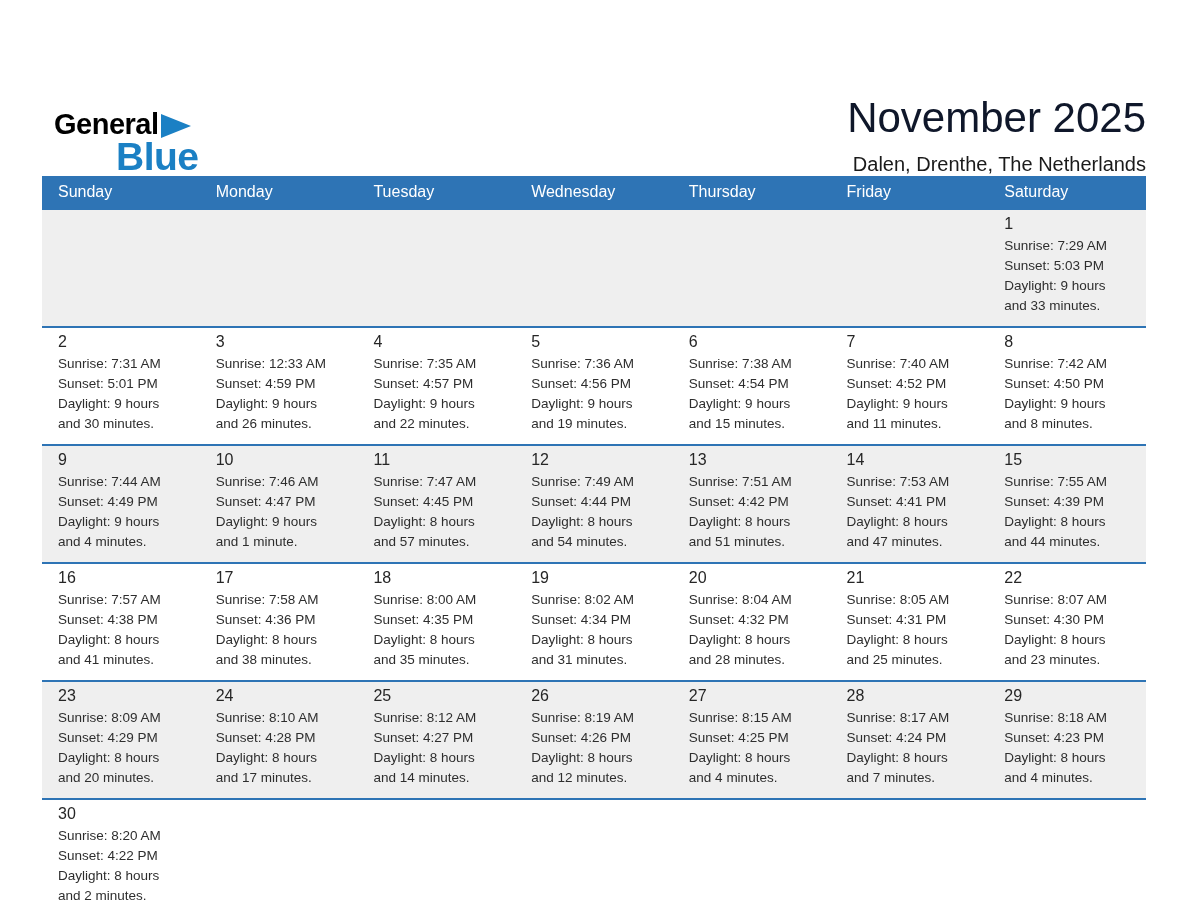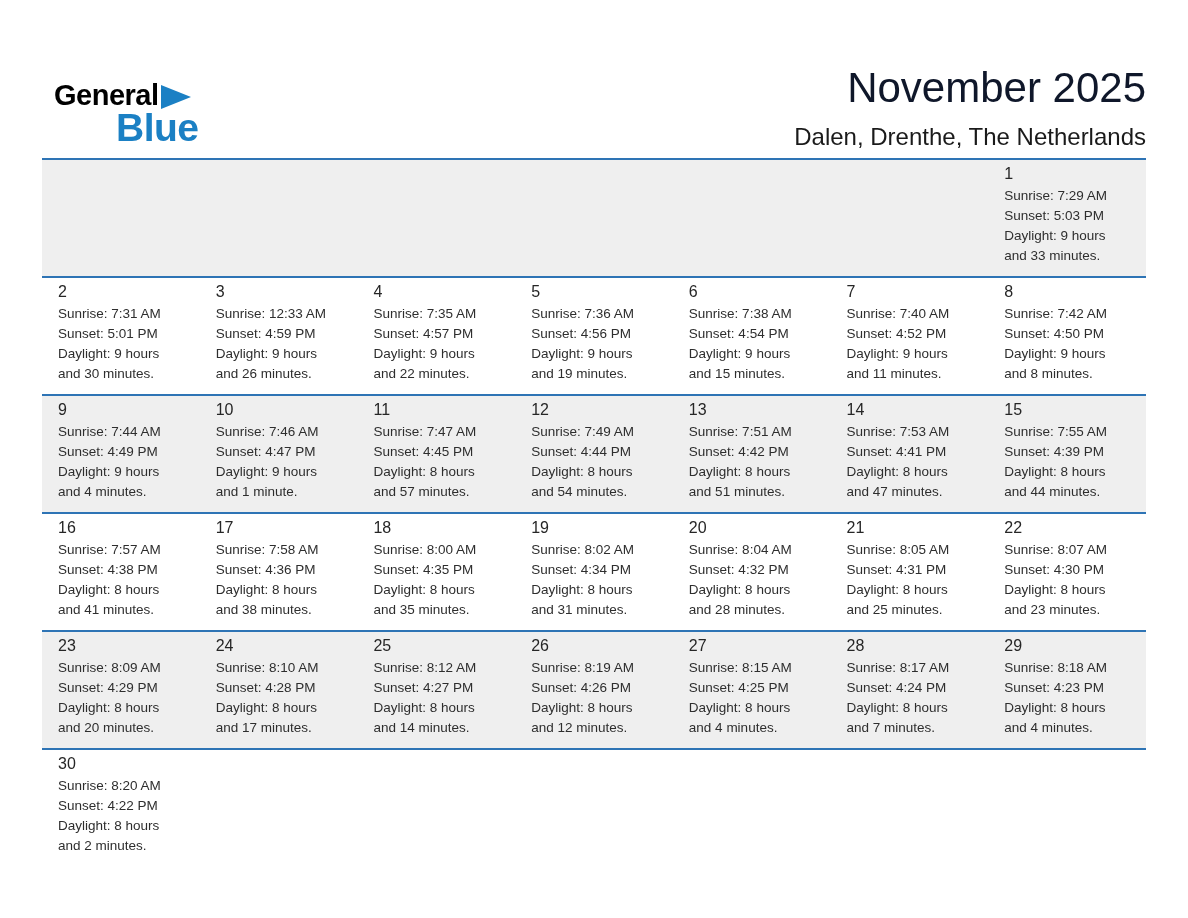--- a/index.html
+++ b/index.html
@@ -11,31 +11,31 @@
   html,body{background:#ffffff;}
   body{
     width:1188px;height:918px;
     font-family:"Liberation Sans",sans-serif;
     color:#333;
     overflow:hidden;
   }
   .page{padding:0 42px;}
   
   .top-bar{
-    display:flex;justify-content:space-between;align-items:center;
-    padding-top:58px;height:158px;
+    display:flex;justify-content:space-between;align-items:flex-end;
+    padding-top:58px;height:176px;
   }
   .logo{padding-left:12px;padding-top:12px;line-height:1;}
   .logo-row{display:flex;align-items:flex-end;}
   .logo-general{font-size:29px;font-weight:700;color:#000;letter-spacing:-0.5px;}
   .logo-triangle{display:inline-block;margin-left:2px;line-height:0;}
   .logo-blue{font-size:39px;font-weight:700;color:var(--logo-blue);margin-left:62px;margin-top:-2px;letter-spacing:-0.5px;}
   .title-block{text-align:right;}
   .month-title{font-size:42px;font-weight:400;color:#0f172a;line-height:1.1;}
-  .location{font-size:24px;font-weight:400;color:#1a1a1a;margin-top:12px;}
+  .location{font-size:20px;font-weight:400;color:#1a1a1a;margin-top:12px;}
   
   .calendar{width:100%;}
   .day-headers{
     display:grid;grid-template-columns:repeat(7,1fr);
     background:var(--accent);color:#fff;
     height:32px;align-items:center;
   }
   .day-header{font-size:16px;padding-left:16px;font-weight:400;}
   .week{
     display:grid;grid-template-columns:repeat(7,1fr);
@@ -64,20 +64,29 @@
       </div>
       <div class="logo-blue">Blue</div>
     </div>
     <div class="title-block">
       <div class="month-title">November 2025</div>
       <div class="location">Dalen, Drenthe, The Netherlands</div>
     </div>
   </div>
 
   <div class="calendar">
+    <div class="day-headers">
+      <div class="day-header">Sunday</div>
+      <div class="day-header">Monday</div>
+      <div class="day-header">Tuesday</div>
+      <div class="day-header">Wednesday</div>
+      <div class="day-header">Thursday</div>
+      <div class="day-header">Friday</div>
+      <div class="day-header">Saturday</div>
+    </div>
     <div id="weeks">
         <div class="week shaded">
           <div class="cell"></div>
           <div class="cell"></div>
           <div class="cell"></div>
           <div class="cell"></div>
           <div class="cell"></div>
           <div class="cell"></div>
           <div class="cell">
             <div class="date">1</div>

